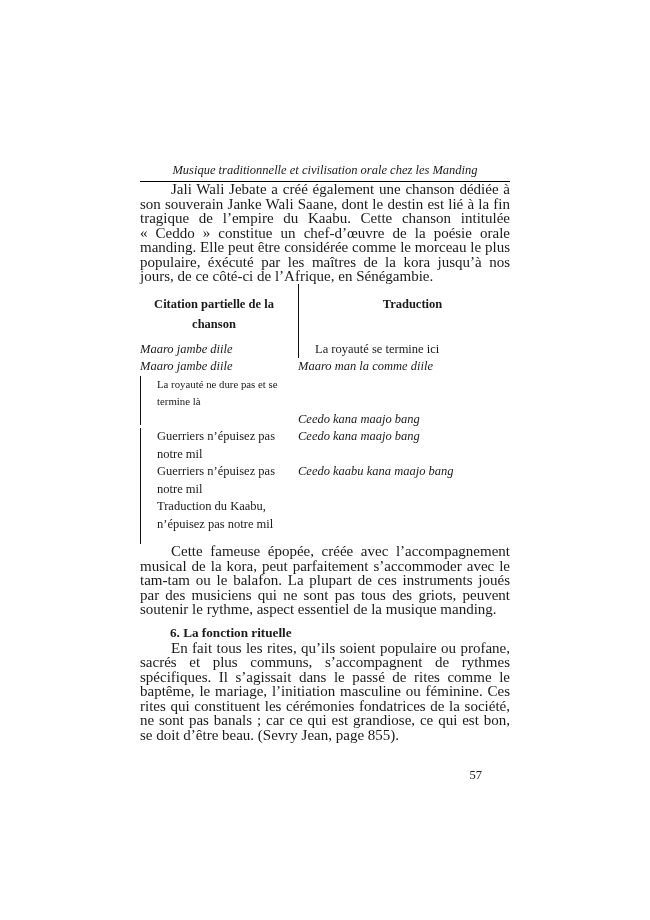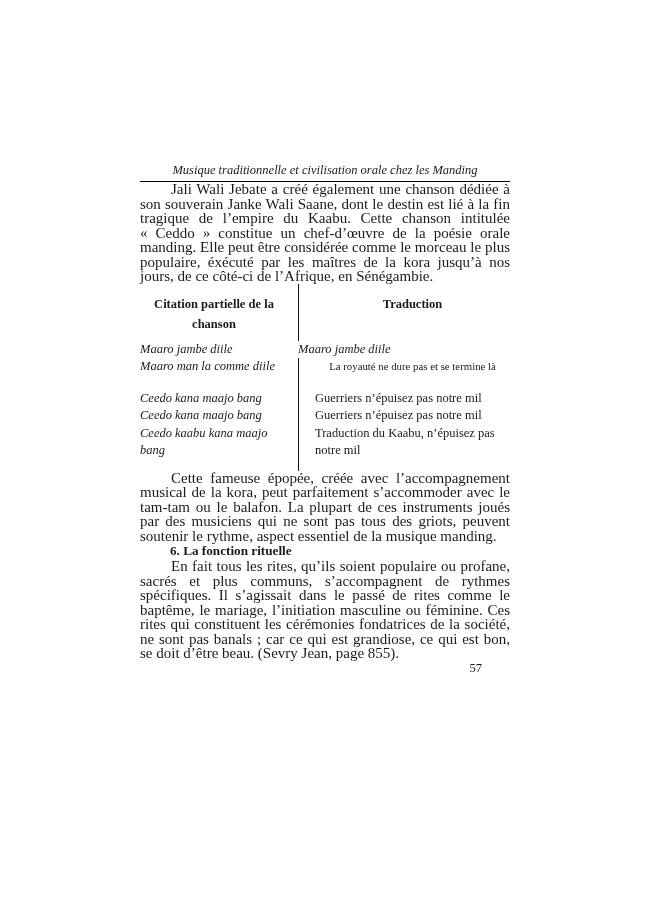--- a/index.html
+++ b/index.html
@@ -44,29 +44,30 @@
     line-height: 17.5px;
   }
   .tcell { padding: 0; }
   .tcell.left  { padding-right: 10px; }
   .tcell.right { border-left: 1.2px solid #111; padding-left: 16px; }
   .tcell.hdr   { font-weight: bold; padding-top: 10px; line-height: 20px; padding-bottom: 3px; text-align: center; }
   .tcell.src   { font-style: italic; }
   .tcell.gap-sm { height: 4px; }
   .tcell.gap-md { height: 14px; }
   .tcell.gap-end { height: 11px; }
-  .tcell.small { font-size: 10.8px; text-align: center; }
+  .tcell.small { font-size: 10.8px; }
   h3.section-heading {
-    margin: 0 0 0 0;
+    margin: 8px 0 0 0;
     font-size: 13.2px;
     line-height: 16px;
     font-weight: bold;
     padding-left: 30px;
   }
   .folio {
+    margin-top: 26px;
     font-size: 12.5px;
     text-align: right;
     padding-right: 28px;
   }
 </style>
 </head>
 <body>
 
 <div class="sheet">
 
@@ -75,20 +76,21 @@
   <p class="body-par par-1">Jali Wali Jebate a créé également une chanson dédiée à son souverain Janke Wali Saane, dont le destin est lié à la fin tragique de l’empire du Kaabu. Cette chanson intitulée «&nbsp;Ceddo&nbsp;» constitue un chef-d’œuvre de la poésie orale manding. Elle peut être considérée comme le morceau le plus populaire, éxécuté par les maîtres de la kora jusqu’à nos jours, de ce côté-ci de l’Afrique, en Sénégambie.</p>
 
   <div class="trans-table">
     <div class="tcell left hdr">Citation partielle de la chanson</div>
     <div class="tcell right hdr">Traduction</div>
 
     <div class="tcell left gap-sm"></div>
     <div class="tcell right gap-sm"></div>
 
     <div class="tcell left src">Maaro jambe diile</div>
+    <div class="tcell right">La royauté se termine ici</div>
 
     <div class="tcell left src">Maaro jambe diile</div>
 
     <div class="tcell left src">Maaro man la comme diile</div>
     <div class="tcell right small">La royauté ne dure pas et se termine là</div>
 
     <div class="tcell left gap-md"></div>
     <div class="tcell right gap-md"></div>
 
     <div class="tcell left src">Ceedo kana maajo bang</div>

